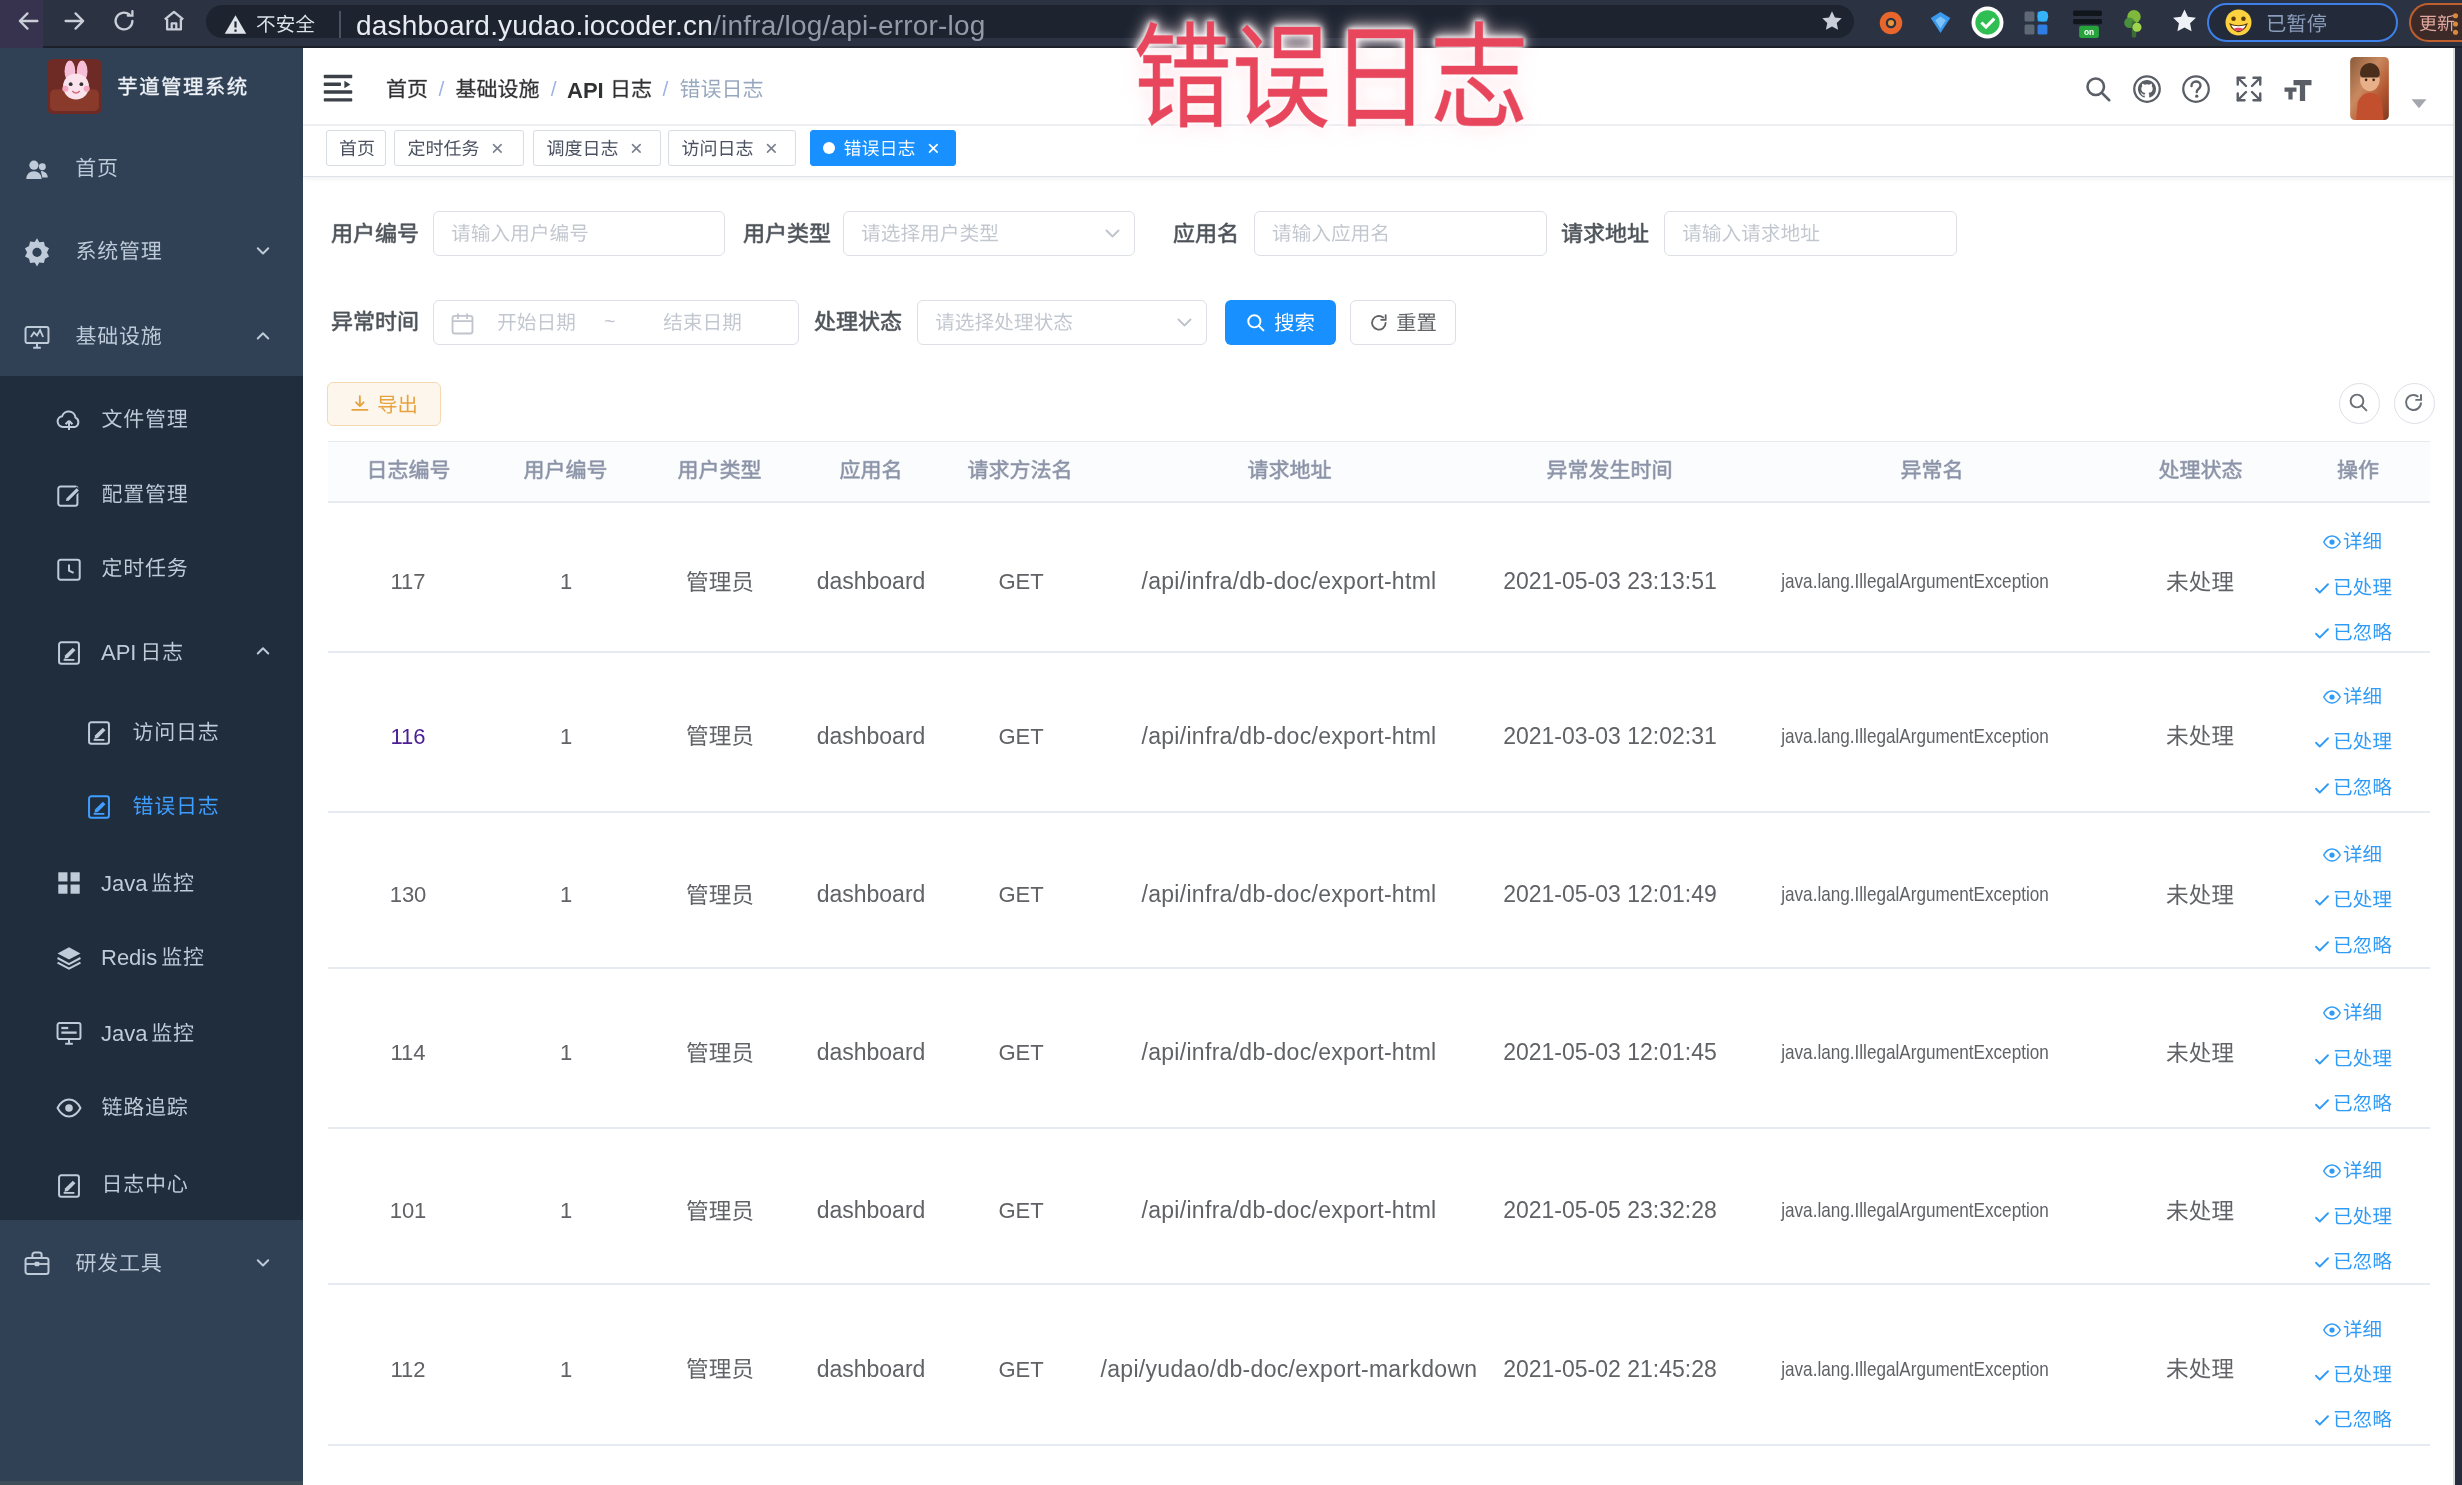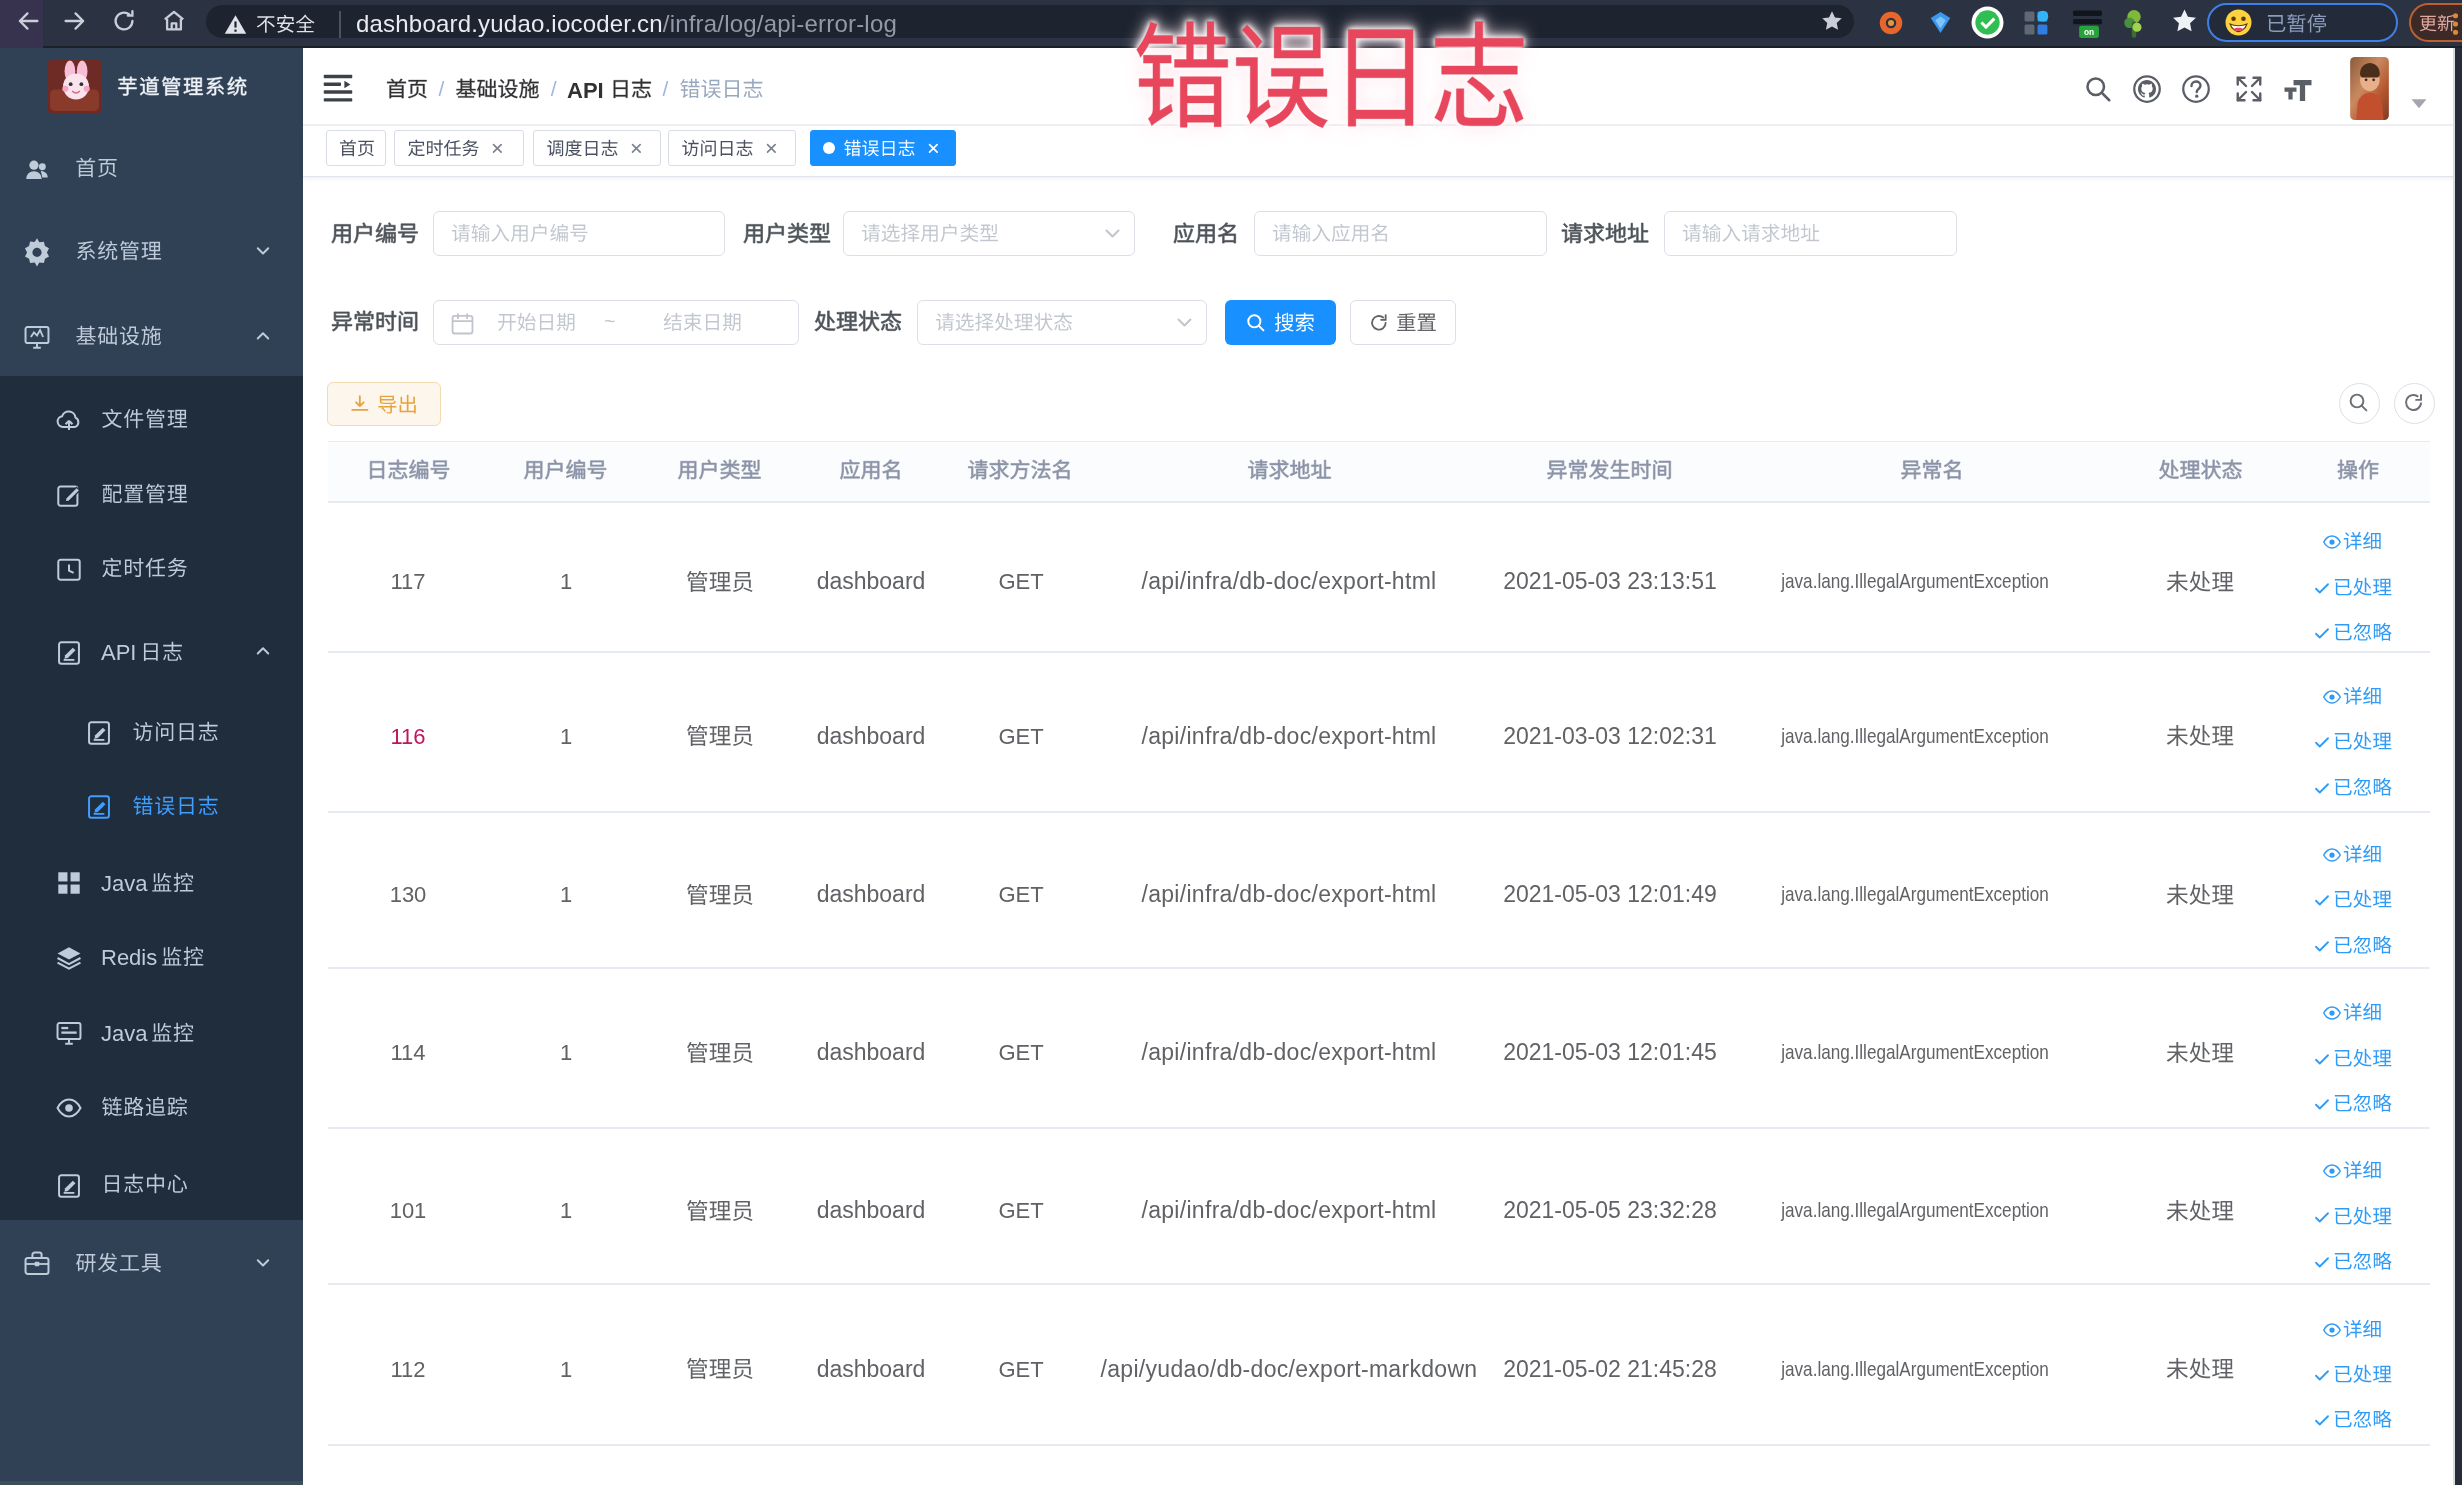--- a/index.html
+++ b/index.html
@@ -131,21 +131,21 @@
     <rect x="13.6" y="21.5" width="2.8" height="3" fill="#1d2430"></rect>
   </svg>
 <div class="ab" style="left:256px;top:13.6px;"><svg class="zh" style="width:59px;height:19.7px;color:#dfe3ea;vertical-align:0px;" viewBox="0 0 3000 1000" fill="currentColor">
       <g>
         <use href="#c4e0d" x="0"></use>
         <use href="#c5b89" x="1000"></use>
         <use href="#c5168" x="2000"></use>
       </g>
     </svg></div>
 <div class="ab" style="left:339px;top:10.6px;width:1.5px;height:27px;background:#4a5363;"></div>
-<div class="ab" style="left:356px;top:9.8px;font-size:24px;color:#e8ebf1;letter-spacing:0.2px;">dashboard.yudao.iocoder.cn<span style="color:#939aa7">/infra/log/api-error-log</span></div>
+<div class="ab" style="left:356px;top:9.8px;font-size:28px;color:#e8ebf1;letter-spacing:0.2px;">dashboard.yudao.iocoder.cn<span style="color:#939aa7">/infra/log/api-error-log</span></div>
 <svg class="ab" style="left:1820px;top:9px" width="24" height="24" viewBox="0 0 32 32" fill="#c9ced8">
     <path d="M16 3l3.9 8.3 9.1 1.1-6.7 6.2 1.8 9L16 23.2 7.9 27.6l1.8-9L3 12.4l9.1-1.1z"></path>
   </svg>
 <svg class="ab" style="left:1876px;top:7.6px" width="30" height="30" viewBox="0 0 40 40">
     <circle cx="20" cy="20" r="15" fill="#e8662c"></circle>
     <circle cx="20" cy="20" r="7" fill="#2b3342"></circle>
     <circle cx="20" cy="20" r="4" fill="#e8963c"></circle>
   </svg>
 <svg class="ab" style="left:1927px;top:9px" width="27" height="27" viewBox="0 0 36 36">
     <path d="M18 4l13 8-13 20L5 12z" fill="#3b9af0"></path>
@@ -893,21 +893,21 @@
     </svg></div>
 <div class="ab" style="left:2313px;top:622px;white-space:nowrap;"><svg width="18" height="18" viewBox="0 0 24 24" style="vertical-align:-3px;">
       <path d="M4 13l5 5L20 7" fill="none" stroke="#2f9bf6" stroke-width="2.4" stroke-linecap="round" stroke-linejoin="round"></path>
     </svg><span style="width:1.5px;display:inline-block"></span><svg class="zh" style="width:59px;height:19.7px;color:#2f9bf6;vertical-align:-3px;" viewBox="0 0 3000 1000" fill="currentColor">
       <g>
         <use href="#c5df2" x="0"></use>
         <use href="#c5ffd" x="1000"></use>
         <use href="#c7565" x="2000"></use>
       </g>
     </svg></div>
-<div class="ab ctr" style="left:105px;top:720px;width:606px;height:33px;font-size:22px;color:#be185d;font-weight:400;">116</div>
+<div class="ab ctr" style="left:105px;top:720px;width:606px;height:33px;font-size:22px;color:#4c1d95;font-weight:400;">116</div>
 <div class="ab ctr" style="left:263px;top:720px;width:606px;height:33px;font-size:22px;color:#606266;font-weight:400;">1</div>
 <div class="ab" style="left:686px;top:724px;"><svg class="zh" style="width:68px;height:23px;color:#606266;vertical-align:0px;" viewBox="0 0 3000 1000" fill="currentColor">
       <g>
         <use href="#c7ba1" x="0"></use>
         <use href="#c7406" x="1000"></use>
         <use href="#c5458" x="2000"></use>
       </g>
     </svg></div>
 <div class="ab ctr" style="left:568px;top:720px;width:606px;height:33px;font-size:23px;color:#606266;font-weight:400;">dashboard</div>
 <div class="ab ctr" style="left:718px;top:720px;width:606px;height:33px;font-size:22px;color:#606266;font-weight:400;">GET</div>

